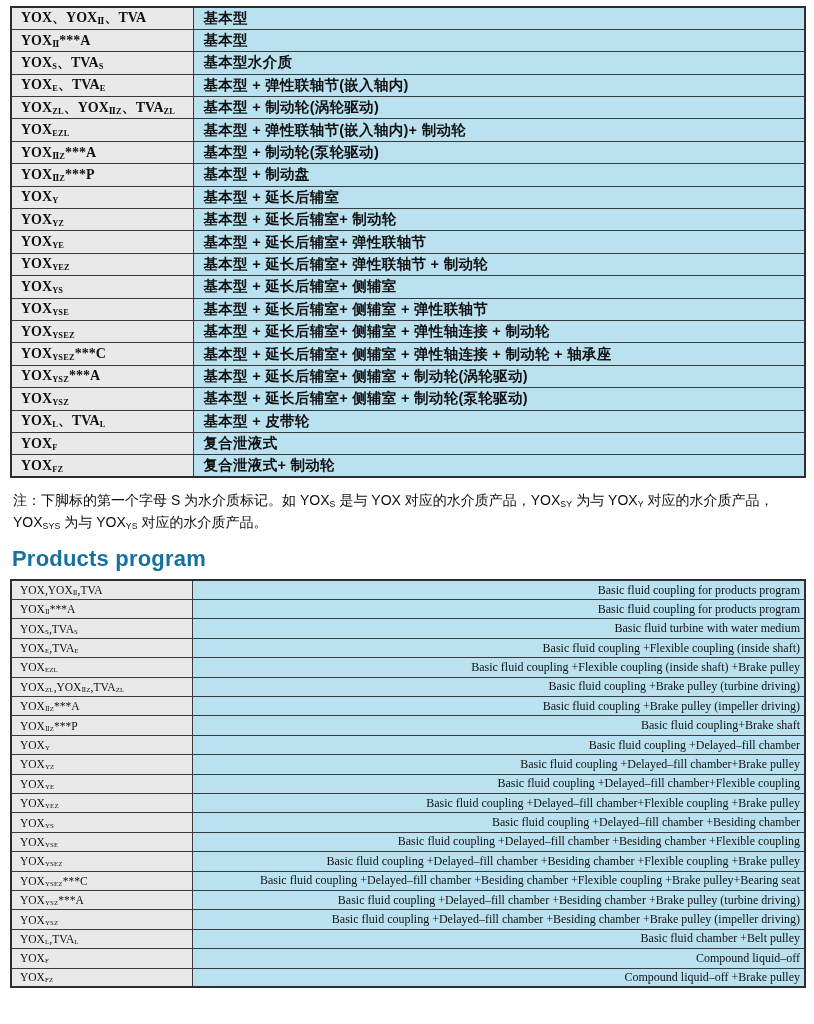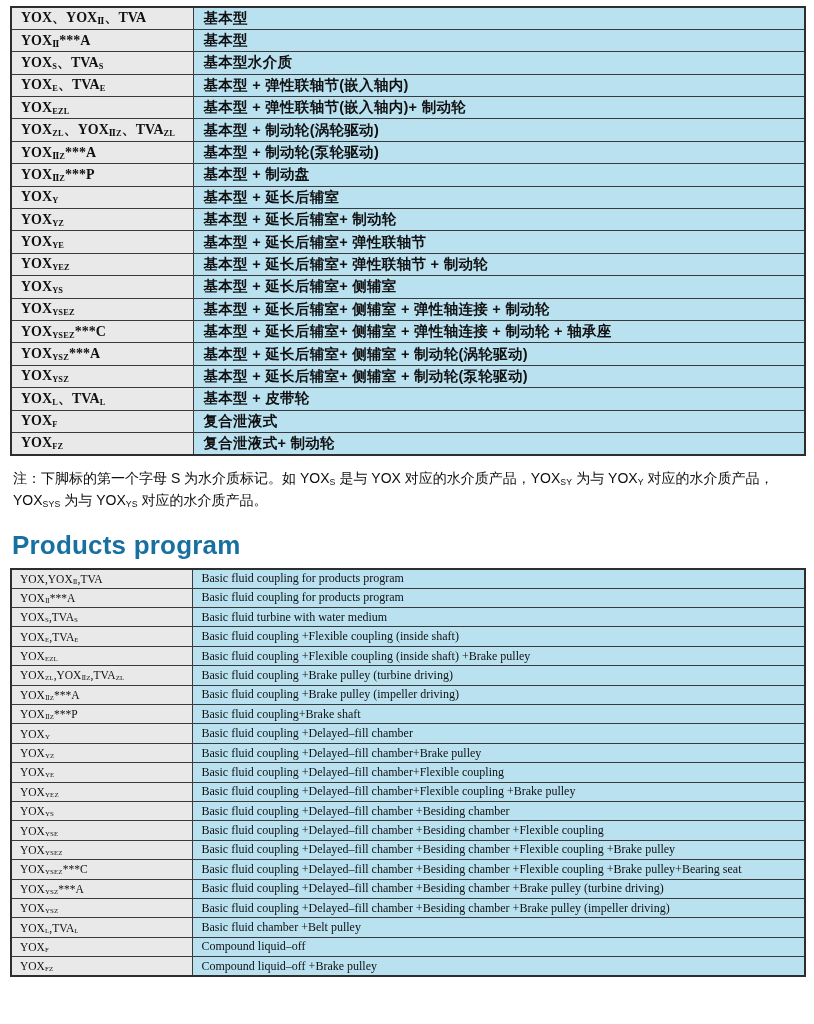--- a/index.html
+++ b/index.html
@@ -63,22 +63,22 @@
     margin:11px 2px 4px 3px;
     font-size:14px;
     line-height:22px;
     color:#0d0d0d;
     max-width:790px;
   }
   .note sub{ font-size:0.62em; }
 
   
   .heading{
-    margin:19px 0 7px 2px;
-    font-size:26px;
+    margin:13px 0 7px 2px;
+    font-size:22px;
     font-weight:bold;
     color:var(--heading);
     letter-spacing:0.2px;
   }
 
   
   table.en col.c1{ width:181px; }
   table.en tr{ height:19.4px; }
   table.en td.model{
     background:var(--gray);
@@ -86,20 +86,21 @@
     font-weight:normal;
     font-size:11.5px;
     padding:0 4px 0 8px;
   }
   table.en td.desc{
     background:var(--blue);
     font-family:"Liberation Serif", "DejaVu Serif", serif;
     font-weight:normal;
     font-size:12px;
     padding:0 4px 0 9px;
+    text-align:right;
   }
 </style>
 </head>
 <body>
 
 <div class="page">
 
   <table class="tbl cn">
     <colgroup>
         <col class="c1">
@@ -116,28 +117,28 @@
         </tr>
         <tr>
           <td class="model">YOX<sub>S</sub>、TVA<sub>S</sub></td>
           <td class="desc">基本型水介质</td>
         </tr>
         <tr>
           <td class="model">YOX<sub>E</sub>、TVA<sub>E</sub></td>
           <td class="desc">基本型 + 弹性联轴节(嵌入轴内)</td>
         </tr>
         <tr>
+          <td class="model">YOX<sub>ZL</sub>、YOX<sub>ⅡZ</sub>、TVA<sub>ZL</sub></td>
+          <td class="desc">基本型 + 制动轮(涡轮驱动)</td>
+        </tr>
+        <tr>
           <td class="model">YOX<sub>EZL</sub></td>
           <td class="desc">基本型 + 弹性联轴节(嵌入轴内)+ 制动轮</td>
         </tr>
         <tr>
-          <td class="model">YOX<sub>ZL</sub>、YOX<sub>ⅡZ</sub>、TVA<sub>ZL</sub></td>
-          <td class="desc">基本型 + 制动轮(涡轮驱动)</td>
-        </tr>
-        <tr>
           <td class="model">YOX<sub>ⅡZ</sub>***A</td>
           <td class="desc">基本型 + 制动轮(泵轮驱动)</td>
         </tr>
         <tr>
           <td class="model">YOX<sub>ⅡZ</sub>***P</td>
           <td class="desc">基本型 + 制动盘</td>
         </tr>
         <tr>
           <td class="model">YOX<sub>Y</sub></td>
           <td class="desc">基本型 + 延长后辅室</td>
@@ -150,20 +151,24 @@
           <td class="model">YOX<sub>YE</sub></td>
           <td class="desc">基本型 + 延长后辅室+ 弹性联轴节</td>
         </tr>
         <tr>
           <td class="model">YOX<sub>YEZ</sub></td>
           <td class="desc">基本型 + 延长后辅室+ 弹性联轴节 + 制动轮</td>
         </tr>
         <tr>
           <td class="model">YOX<sub>YS</sub></td>
           <td class="desc">基本型 + 延长后辅室+ 侧辅室</td>
+        </tr>
+        <tr>
+          <td class="model">YOX<sub>YSE</sub></td>
+          <td class="desc">基本型 + 延长后辅室+ 侧辅室 + 弹性联轴节</td>
         </tr>
         <tr>
           <td class="model">YOX<sub>YSEZ</sub></td>
           <td class="desc">基本型 + 延长后辅室+ 侧辅室 + 弹性轴连接 + 制动轮</td>
         </tr>
         <tr>
           <td class="model">YOX<sub>YSEZ</sub>***C</td>
           <td class="desc">基本型 + 延长后辅室+ 侧辅室 + 弹性轴连接 + 制动轮 + 轴承座</td>
         </tr>
         <tr>

